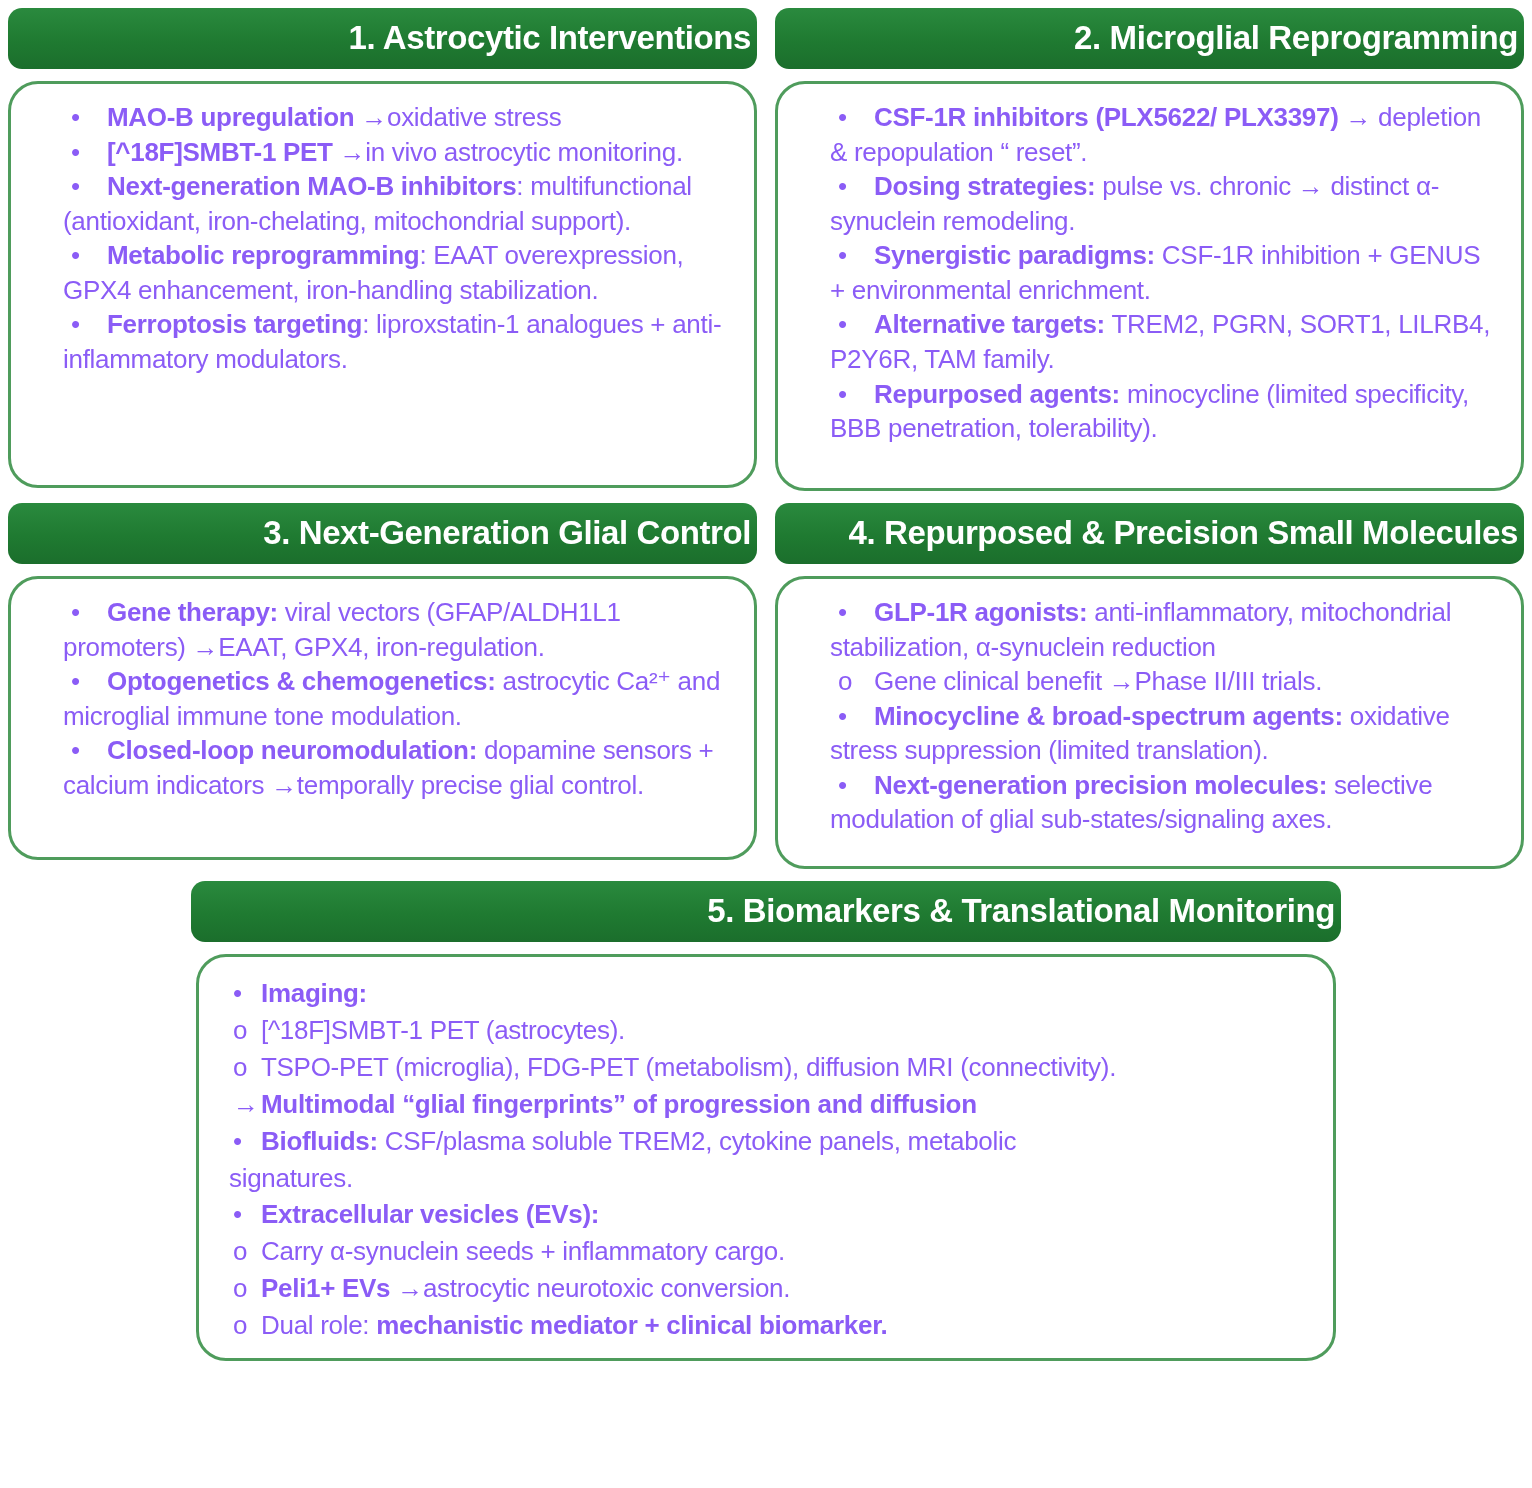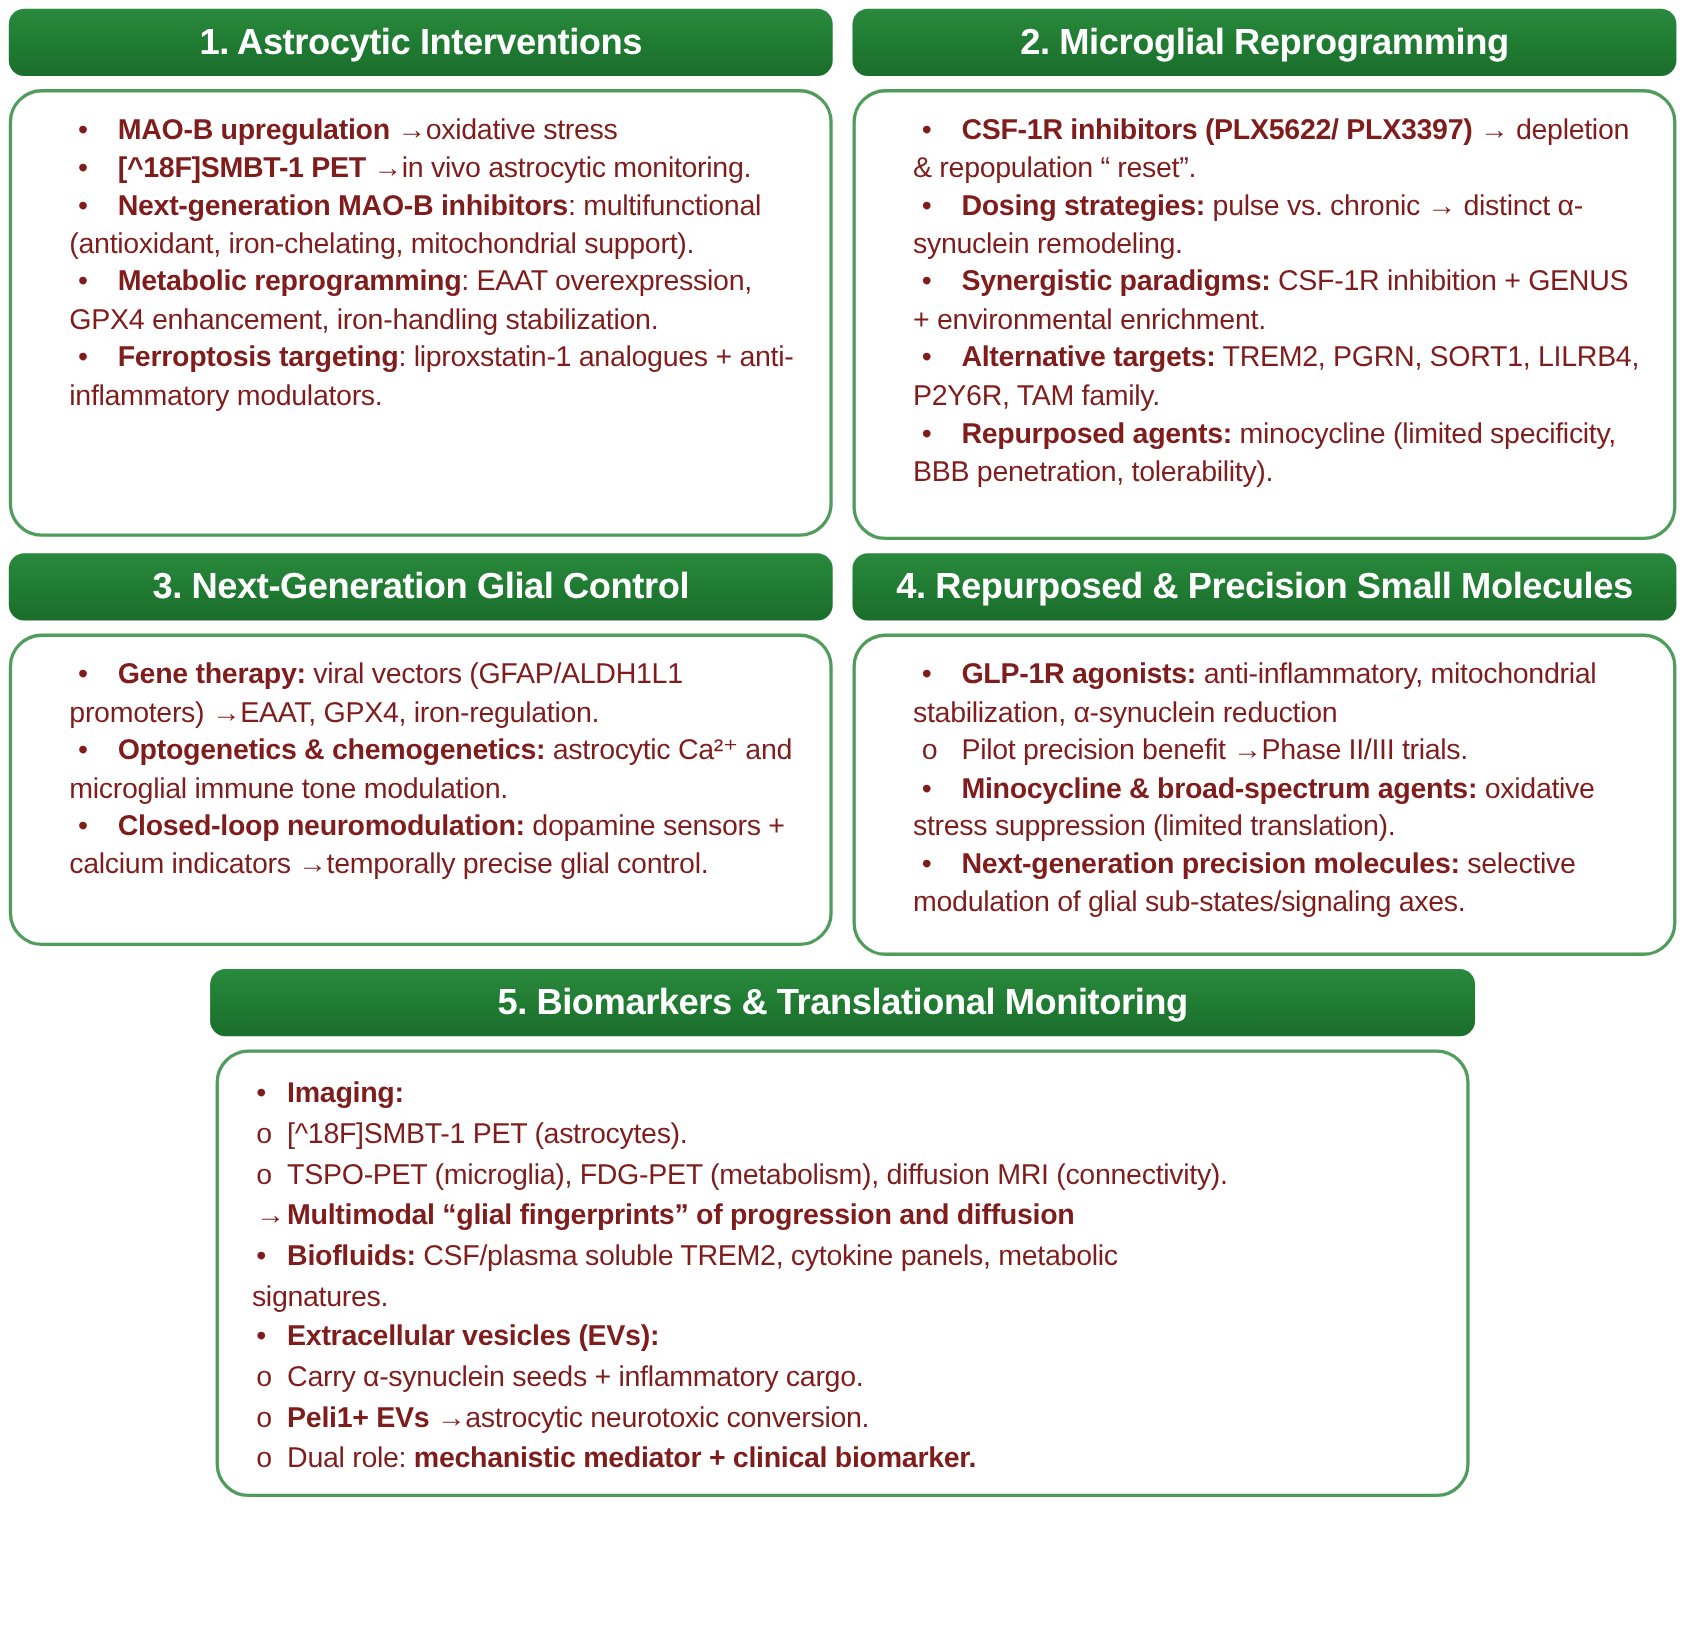--- a/index.html
+++ b/index.html
@@ -40,39 +40,39 @@
   .section{min-width:0;}
 
   .sec-header{
     box-sizing:border-box;
     background:linear-gradient(180deg,#2a8a3e 0%, #1f7a31 55%, #1b6e2c 100%);
     border-radius:14px;
     color:#ffffff;
     font-weight:700;
     font-size:33px;
     letter-spacing:-0.4px;
-    text-align:center;
+    text-align:right;
     padding:11px 6px 12px 6px;
     margin-bottom:12px;
     white-space:nowrap;
   }
 
   .body-box{
     box-sizing:border-box;
     background:#ffffff;
     border:3px solid #4f9c5c;
     border-radius:30px;
     padding:16px 26px 12px 52px;
   }
   .item{
     margin:0;
     font-size:26px;
     line-height:1.33;
     letter-spacing:-0.3px;
-    color:#7f1d1d;
+    color:#8b5cf6;
   }
   .marker{
     display:inline-block;
     width:36px;
     margin-left:8px;
   }
   .run{white-space:pre-wrap;}
   .b{font-weight:700;}
 
   .h1body{min-height:407px;}
@@ -128,21 +128,21 @@
           <p class="item"><span class="marker">•</span><span class="run b">Gene therapy:</span><span class="run"> viral vectors (GFAP/ALDH1L1 promoters) →EAAT, GPX4, iron-regulation.</span></p>
           <p class="item"><span class="marker">•</span><span class="run b">Optogenetics &amp; chemogenetics:</span><span class="run"> astrocytic Ca²⁺ and microglial immune tone modulation.</span></p>
           <p class="item"><span class="marker">•</span><span class="run b">Closed-loop neuromodulation:</span><span class="run"> dopamine sensors + calcium indicators →temporally precise glial control.</span></p>
         </div>
     </div>
 
     <div class="section">
       <div class="sec-header">4. Repurposed &amp; Precision Small Molecules</div>
       <div class="body-box h4body">
           <p class="item"><span class="marker">•</span><span class="run b">GLP-1R agonists:</span><span class="run"> anti-inflammatory, mitochondrial stabilization, α-synuclein reduction</span></p>
-          <p class="item"><span class="marker">o</span><span class="run">Pilot precision benefit →Phase II/III trials.</span></p>
+          <p class="item"><span class="marker">o</span><span class="run">Gene clinical benefit →Phase II/III trials.</span></p>
           <p class="item"><span class="marker">•</span><span class="run b">Minocycline &amp; broad-spectrum agents:</span><span class="run"> oxidative stress suppression (limited translation).</span></p>
           <p class="item"><span class="marker">•</span><span class="run b">Next-generation precision molecules:</span><span class="run"> selective modulation of glial sub-states/signaling axes.</span></p>
         </div>
     </div>
 
   </div>
 
   <div class="s5wrap section">
     <div class="sec-header">5. Biomarkers &amp; Translational Monitoring</div>
     <div class="body-box s5body">

